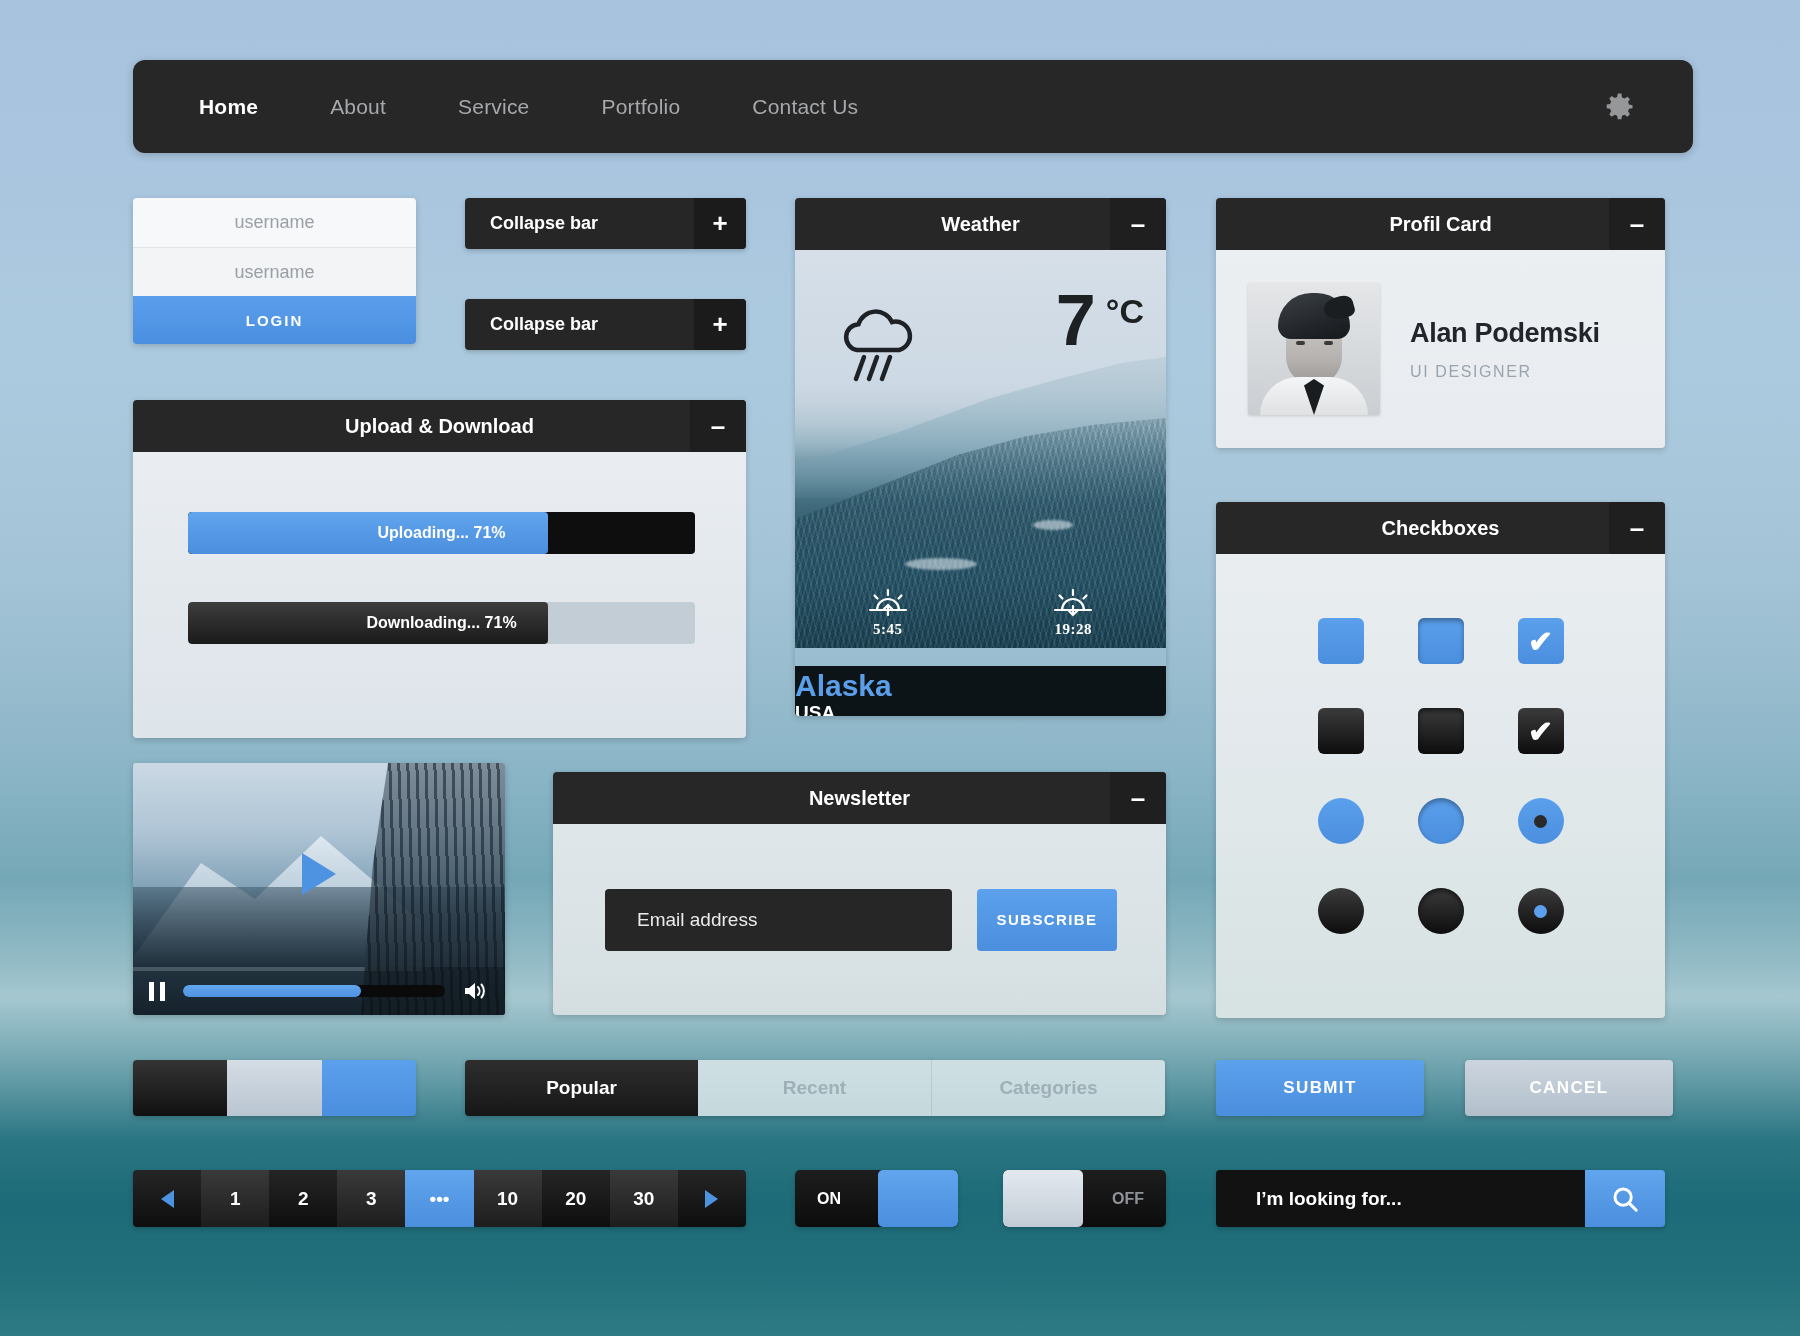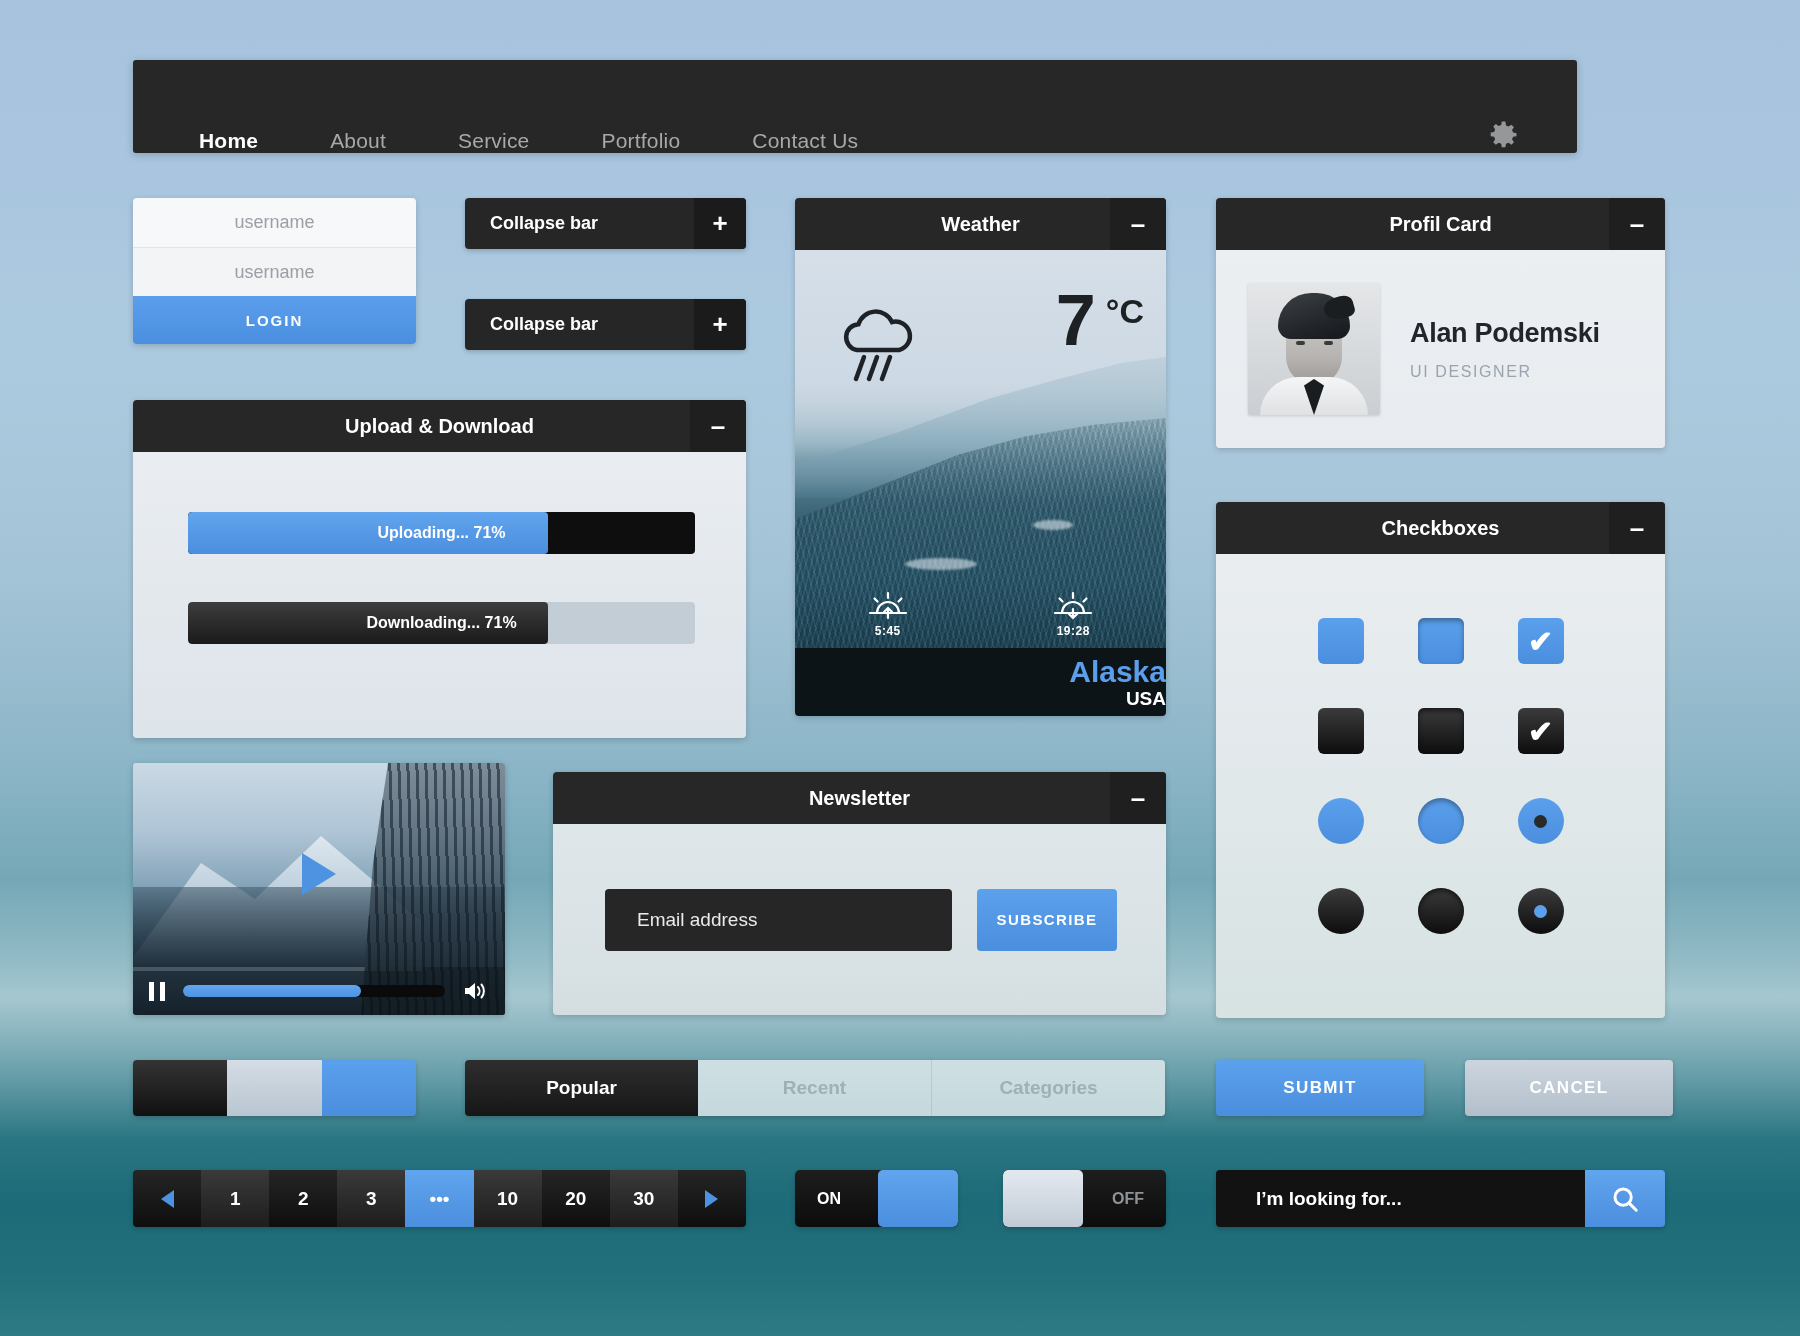--- a/index.html
+++ b/index.html
@@ -32,23 +32,23 @@
   .panel-head .toggle {
     position: absolute; right: 0; top: 0; bottom: 0; width: 56px;
     display: flex; align-items: center; justify-content: center;
     font-size: 26px; font-weight: bold; color: #fff;
     background: #1f1f1f;
   }
   .panel-body { background: linear-gradient(180deg,#e9edf1 0%, #e3e8ed 55%, #dde4ea 100%); }
 
   
   #topnav {
-    position: absolute; left: 133px; top: 60px; width: 1444px; height: 93px;
-    background: #272727; border-radius: 3px;
-    display: flex; align-items: flex-end; padding: 0 30px;
+    position: absolute; left: 133px; top: 60px; width: 1560px; height: 93px;
+    background: #272727; border-radius: 12px;
+    display: flex; align-items: center; padding: 0 30px;
     box-shadow: 0 2px 8px rgba(0,0,0,.2);
   }
   .nav-item { font-size: 21px; color: #a6a8ab; padding: 0 36px; font-weight: normal; letter-spacing: .2px;}
   .nav-item.active { color: #ffffff; font-weight: bold; }
   #gear { margin-left: auto; margin-right: 26px; width: 36px; height: 36px; opacity: .68;}
 
   
   #login { position: absolute; left: 133px; top: 198px; width: 283px; border-radius: 4px;
            box-shadow: 0 2px 6px rgba(0,0,0,.18); overflow: hidden;}
   .login-field { height: 49px; background: #f7f8fa; display: flex; align-items: center; justify-content: center;
@@ -102,23 +102,23 @@
   }
   .snowpatch { position:absolute; background: rgba(232,241,246,.55); border-radius: 50%; filter: blur(1px); }
   .rain-icon { position: absolute; left: 36px; top: 55px; }
   .temp { position: absolute; right: 22px; top: 38px; color: #1d2124; font-weight: bold;
           display: flex; align-items: flex-start; }
   .temp .deg-num { font-size: 72px; line-height: .9; letter-spacing: -2px;}
   .temp .deg-unit { font-size: 34px; margin-left: 12px; margin-top: 4px; }
   .suntimes { position: absolute; left: 0; right: 0; bottom: 10px;
               display: flex; justify-content: space-around; color: #fff; }
   .suntime { display:flex; flex-direction: column; align-items: center; }
-  .suntime .t { font-size: 12px; font-weight: bold; margin-top: 3px; letter-spacing: .5px;}
-  .weather-foot { height: 68px; background: #0d1418; display:flex; flex-direction: column;
-                  align-items:flex-end; justify-content:center; padding-top: 2px; }
+  .suntime .t { font-size: 15px; font-weight: bold; margin-top: 3px; letter-spacing: .5px; font-family: Liberation Serif, serif;}
+  .weather-foot { height: 60px; background: #0d1418; display:flex; flex-direction: column;
+                  align-items:flex-start; justify-content:center; padding-top: 2px; margin-top: 18px; }
   .weather-foot .place { color: #5b9fea; font-size: 30px; font-weight: bold; line-height: 1.05;}
   .weather-foot .country { color: #fff; font-size: 19px; font-weight: bold; }
 
   
   #profile { left: 1216px; top: 198px; width: 449px; height: 250px; }
   #profile .panel-body { height: 198px; display: flex; align-items: center; padding-left: 32px;
        background: linear-gradient(180deg,#eceff2 0%,#e8ecf0 100%); }
   .avatar { width: 132px; height: 132px; border-radius: 2px; overflow:hidden; position: relative;
             background: linear-gradient(180deg,#e4e6e8 0%,#d6d9dc 55%,#cbced2 100%);
             box-shadow: 0 1px 3px rgba(0,0,0,.15); flex: none; }

